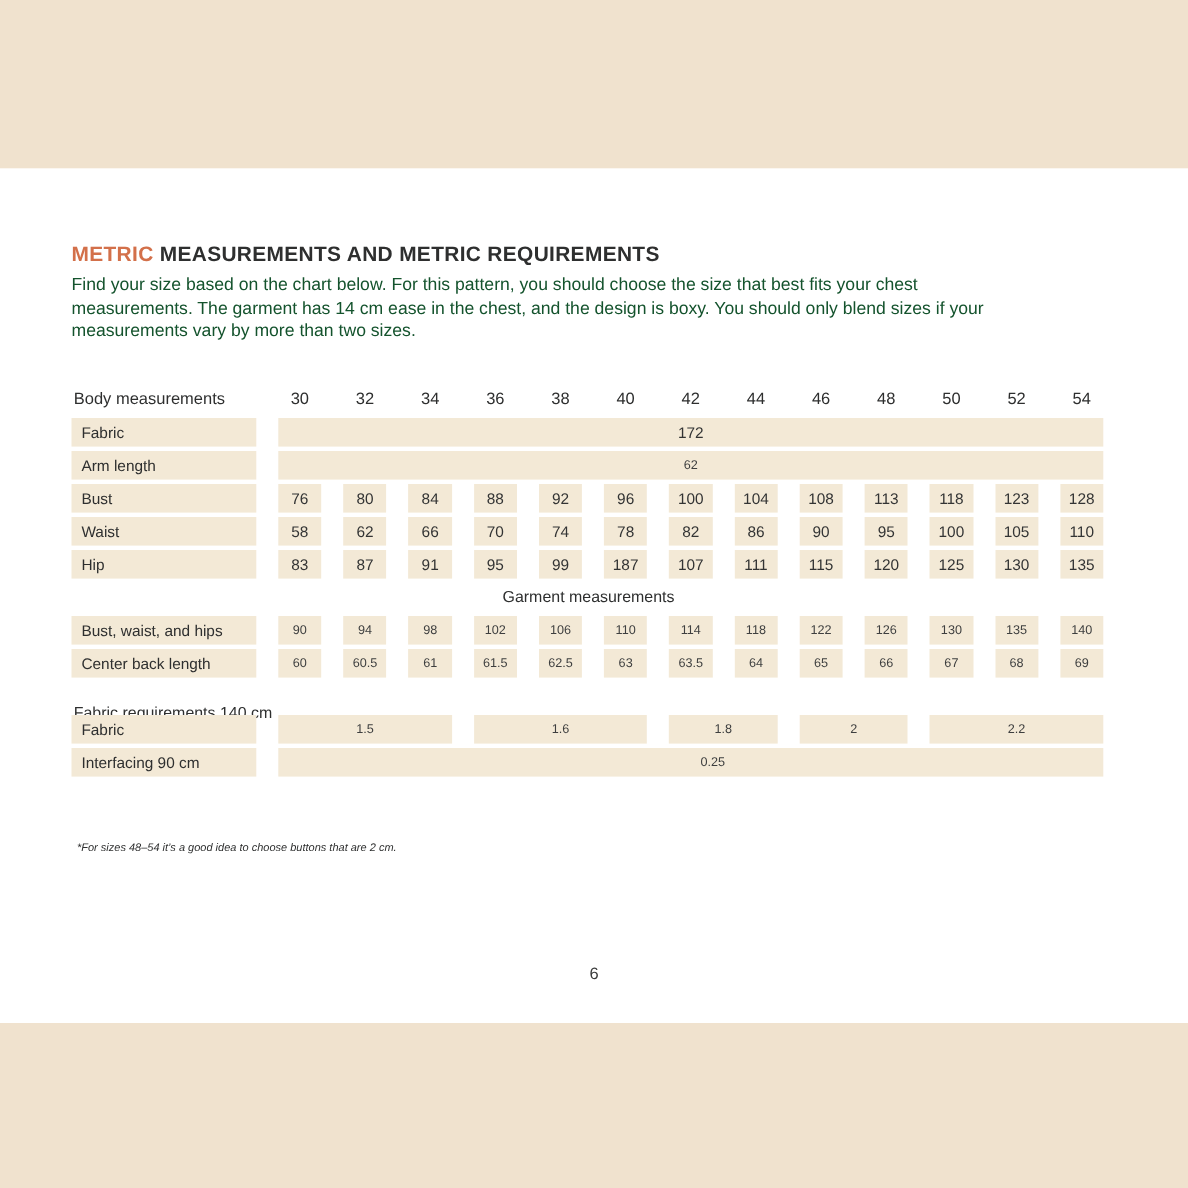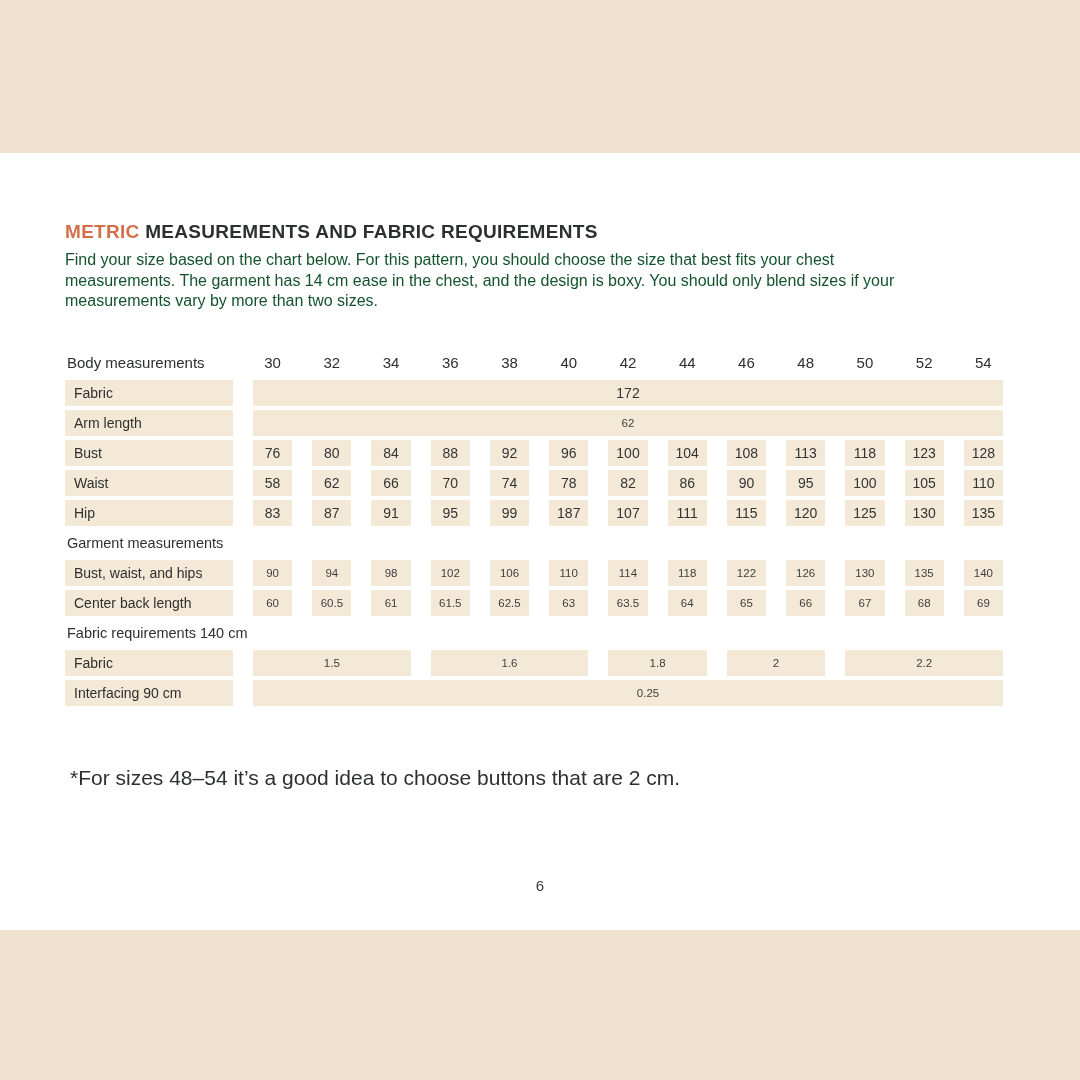--- a/index.html
+++ b/index.html
@@ -36,31 +36,31 @@
   .val-cell, .header-size { background: #f3e9d6; text-align: center; font-size: 14px; color: #333434; }
   .val-cell.small { font-size: 11.5px; color: #3e3f3f; }
   .label-cell { background: #f3e9d6; padding-left: 9px; font-size: 14px; color: #2e2f2f; }
   .header-row .label-cell, .header-row .header-size { background: transparent; }
   .header-row .label-cell { font-size: 15px; padding-left: 2px; }
   .header-size { font-size: 15px; color: #2e2f2f; }
   .section-row .section-label {
     background: transparent; padding-left: 2px; font-size: 14.5px; color: #2e2f2f;
   }
 
-  .footnote { top: 766px; left: 70px; font-size: 21px; color: #2e2f2f; }
+  .footnote { top: 766px; left: 70px; font-size: 10px; color: #2e2f2f; font-style: italic; }
   .page-number { position: absolute; top: 877px; left: 0; width: 1080px; text-align: center; font-size: 15px; color: #3a3b3b; }
 </style>
 </head>
 <body>
 
 <div class="band band-top"></div>
 <div class="band band-bottom"></div>
 
 <div class="content title">
-  <span class="accent">METRIC</span><span class="rest"> MEASUREMENTS AND FABRIC REQUIREMENTS</span>
+  <span class="accent">METRIC</span><span class="rest"> MEASUREMENTS AND METRIC REQUIREMENTS</span>
 </div>
 
 <div class="content intro">
   <div>Find your size based on the chart below. For this pattern, you should choose the size that best fits your chest</div>
   <div>measurements. The garment has 14 cm ease in the chest, and the design is boxy. You should only blend sizes if your</div>
   <div>measurements vary by more than two sizes.</div>
 </div>
 
 <div class="content size-table" id="size-table">
     <div class="trow header-row">
@@ -129,21 +129,21 @@
       <div class="tcell val-cell">187</div>
       <div class="tcell val-cell">107</div>
       <div class="tcell val-cell">111</div>
       <div class="tcell val-cell">115</div>
       <div class="tcell val-cell">120</div>
       <div class="tcell val-cell">125</div>
       <div class="tcell val-cell">130</div>
       <div class="tcell val-cell">135</div>
     </div>
     <div class="trow section-row">
-      <div class="tcell section-label" style="grid-column: 1 / -1;">Garment measurements</div>
+      <div class="tcell section-label" style="grid-column: 1 / -1; text-align: center;">Garment measurements</div>
     </div>
     <div class="trow">
       <div class="tcell label-cell">Bust, waist, and hips</div>
       <div class="tcell val-cell small">90</div>
       <div class="tcell val-cell small">94</div>
       <div class="tcell val-cell small">98</div>
       <div class="tcell val-cell small">102</div>
       <div class="tcell val-cell small">106</div>
       <div class="tcell val-cell small">110</div>
       <div class="tcell val-cell small">114</div>
@@ -164,21 +164,21 @@
       <div class="tcell val-cell small">63</div>
       <div class="tcell val-cell small">63.5</div>
       <div class="tcell val-cell small">64</div>
       <div class="tcell val-cell small">65</div>
       <div class="tcell val-cell small">66</div>
       <div class="tcell val-cell small">67</div>
       <div class="tcell val-cell small">68</div>
       <div class="tcell val-cell small">69</div>
     </div>
     <div class="trow section-row">
-      <div class="tcell section-label" style="grid-column: 1 / -1;">Fabric requirements 140 cm</div>
+      <div class="tcell section-label" style="grid-column: 1 / -1; margin-top: 16px;">Fabric requirements 140 cm</div>
     </div>
     <div class="trow">
       <div class="tcell label-cell">Fabric</div>
       <div class="tcell val-cell small" style="grid-column: span 3;">1.5</div>
       <div class="tcell val-cell small" style="grid-column: span 3;">1.6</div>
       <div class="tcell val-cell small" style="grid-column: span 2;">1.8</div>
       <div class="tcell val-cell small" style="grid-column: span 2;">2</div>
       <div class="tcell val-cell small" style="grid-column: span 3;">2.2</div>
     </div>
     <div class="trow">

